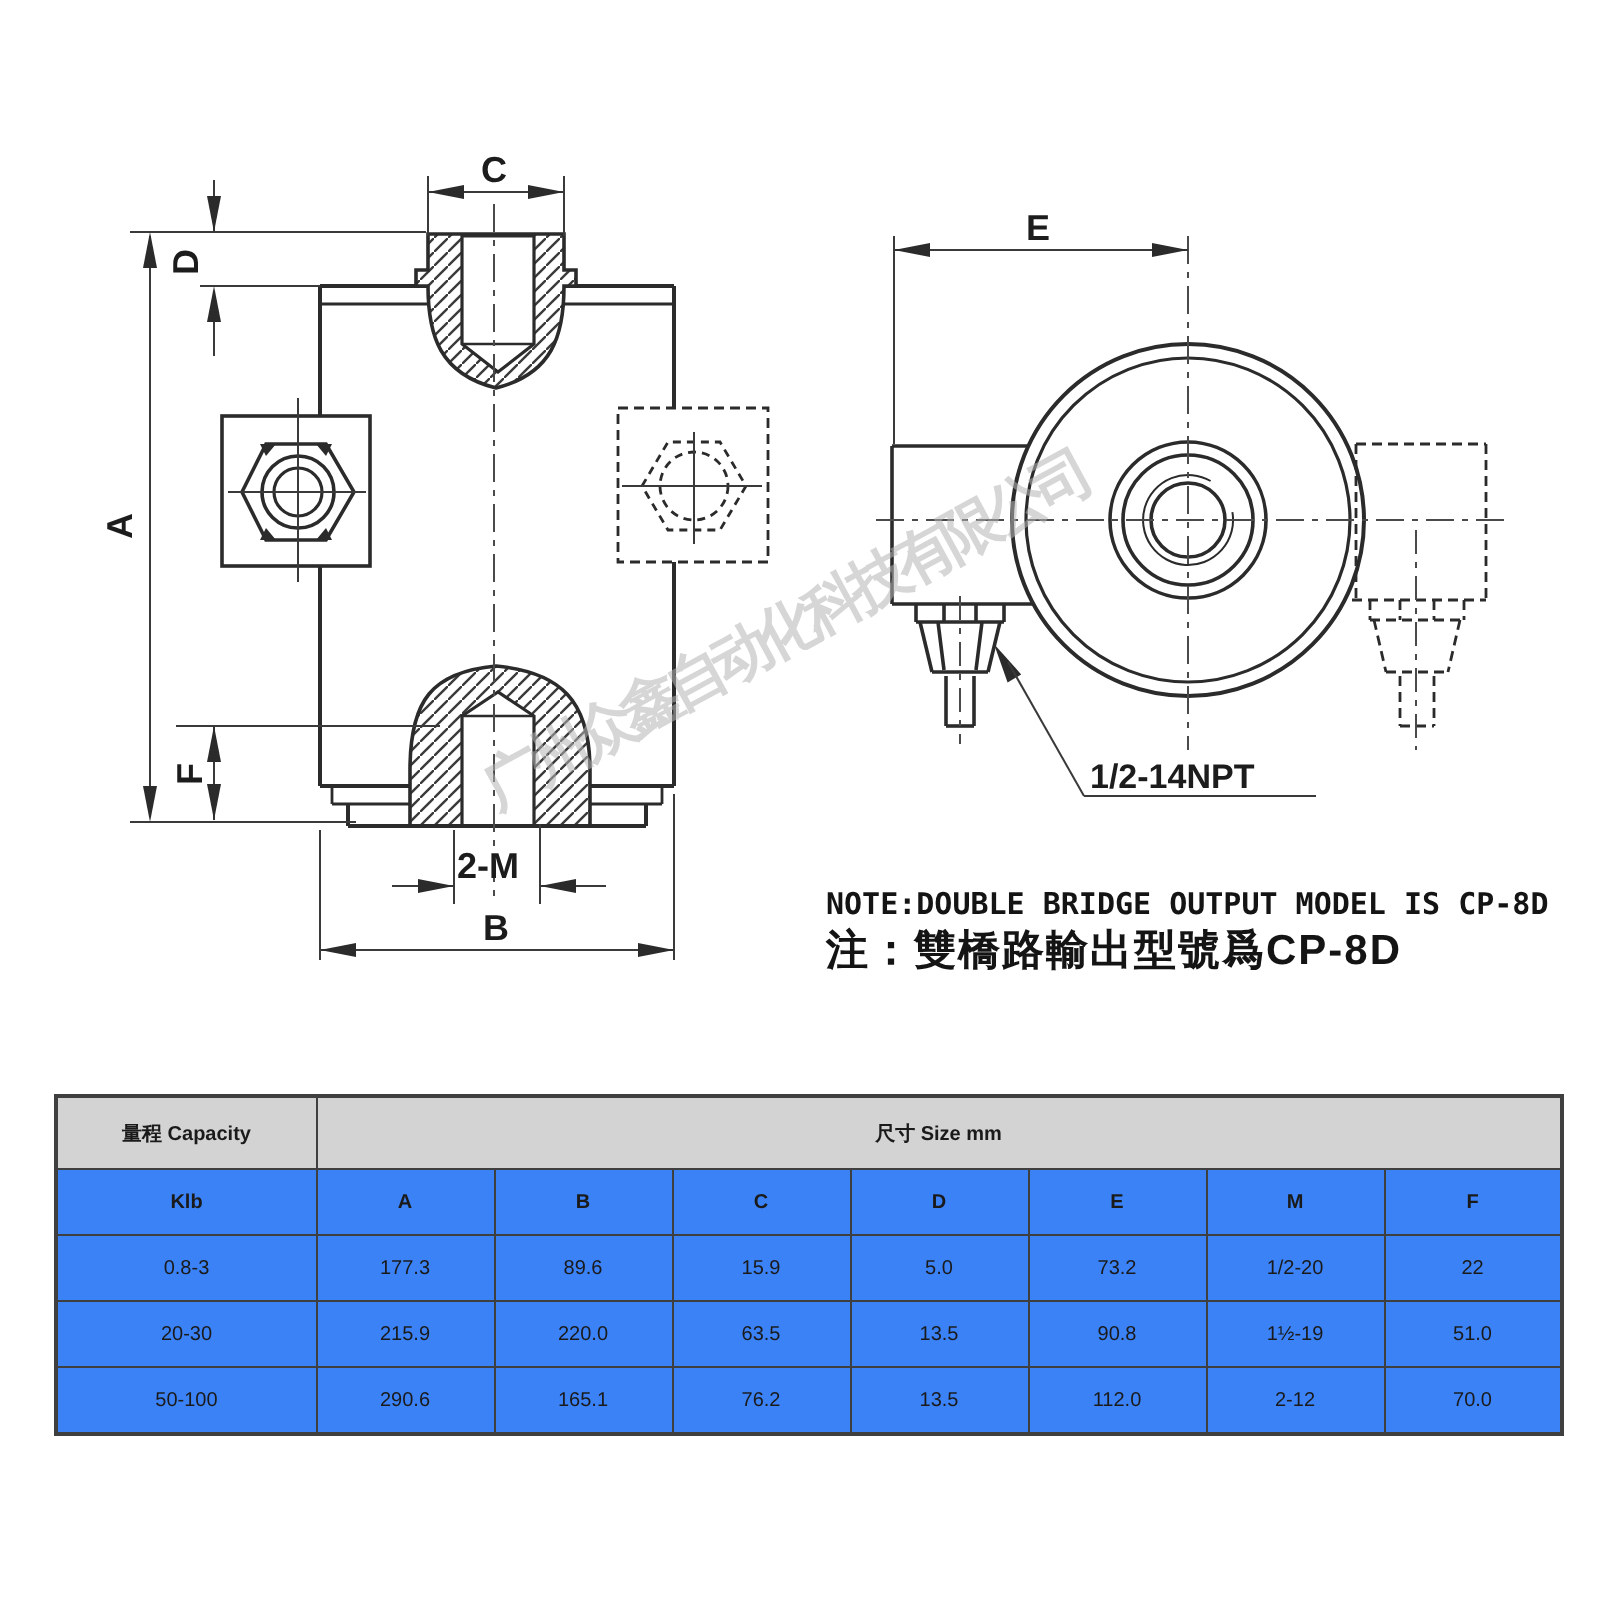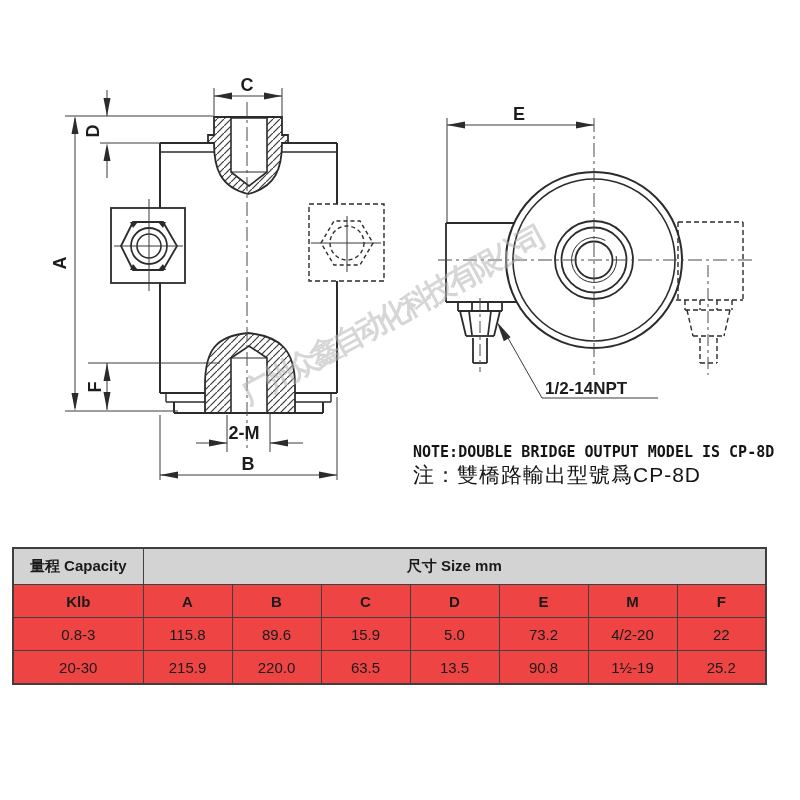--- a/index.html
+++ b/index.html
@@ -1,29 +1,29 @@
 <!DOCTYPE html>
 <html><head>
 <meta charset="utf-8">
 <style>
   html,body{margin:0;padding:0;background:#ffffff;}
   #page{position:relative;width:800px;height:800px;background:#fff;overflow:hidden;
         font-family:"Liberation Sans",sans-serif;color:#222;}
   #drawing{position:absolute;left:0;top:0;}
   .note1{position:absolute;left:413px;top:443px;font-family:"DejaVu Sans Mono",monospace;
          font-weight:bold;font-size:15px;letter-spacing:0px;color:#141414;white-space:nowrap;}
-  .note2{position:absolute;left:413px;top:461px;font-weight:normal;font-size:21px;
+  .note2{position:absolute;left:413px;top:461px;font-weight:bold;font-size:21px;
          color:#141414;white-space:nowrap;letter-spacing:1px;}
   .watermark{position:absolute;left:244px;top:376px;font-size:30px;font-weight:bold;
          color:#b5b5b5;opacity:0.55;white-space:nowrap;letter-spacing:-4px;
          transform:rotate(-28.5deg);transform-origin:0 50%;pointer-events:none;}
-  table.dim{position:absolute;left:12px;top:547px;border-collapse:collapse;
-         table-layout:fixed;width:754px;font-size:15px;color:#1a1a1a;border-radius:31px;}
+  table.dim{position:absolute;left:27px;top:547px;border-collapse:collapse;
+         table-layout:fixed;width:754px;font-size:10px;color:#1a1a1a;border-radius:31px;}
   table.dim td{border:1.5px solid #3f3f3f;text-align:center;vertical-align:middle;
-         padding:0;height:32px;background:#ef4444;}
+         padding:0;height:32px;background:#3b82f6;}
   table.dim tr.hdr td{background:#d3d3d3;height:35px;font-weight:bold;}
   table.dim tr.sub td{font-weight:bold;}
   table.dim{border:2.5px solid #3f3f3f;}
   .c0{width:130px;} .cn{width:89px;}
   svg text{font-family:"Liberation Sans",sans-serif;}
   .dimlab{font-weight:bold;font-size:18px;fill:#1c1c1c;}
   .nptlab{font-weight:bold;font-size:17px;fill:#1c1c1c;}
 </style>
 </head>
 <body>
@@ -235,34 +235,44 @@
     <td>A</td>
     <td>B</td>
     <td>C</td>
     <td>D</td>
     <td>E</td>
     <td>M</td>
     <td>F</td>
   </tr>
   <tr>
     <td>0.8-3</td>
-    <td>115.8</td>
+    <td>177.3</td>
     <td>89.6</td>
     <td>15.9</td>
     <td>5.0</td>
     <td>73.2</td>
-    <td>4/2-20</td>
+    <td>1/2-20</td>
     <td>22</td>
   </tr>
   <tr>
     <td>20-30</td>
     <td>215.9</td>
     <td>220.0</td>
     <td>63.5</td>
     <td>13.5</td>
     <td>90.8</td>
     <td>1½-19</td>
-    <td>25.2</td>
+    <td>51.0</td>
+  </tr>
+  <tr>
+    <td>50-100</td>
+    <td>290.6</td>
+    <td>165.1</td>
+    <td>76.2</td>
+    <td>13.5</td>
+    <td>112.0</td>
+    <td>2-12</td>
+    <td>70.0</td>
   </tr>
 </tbody>
     </table>
 
 </div>
 
 </body></html>

